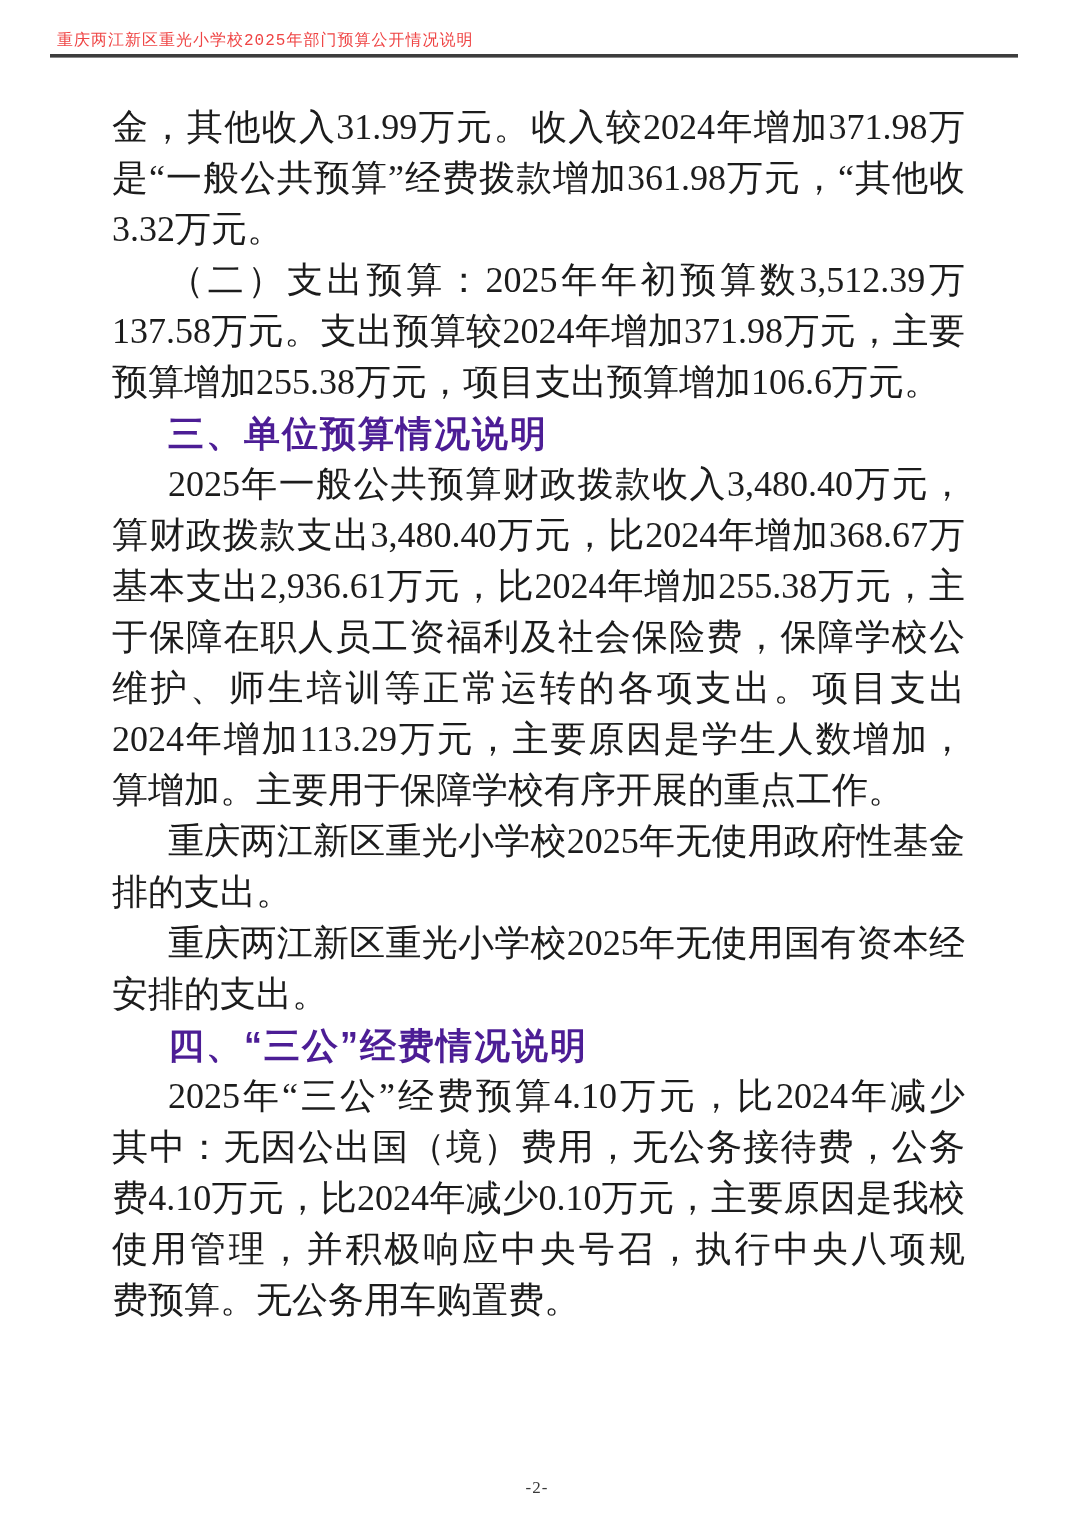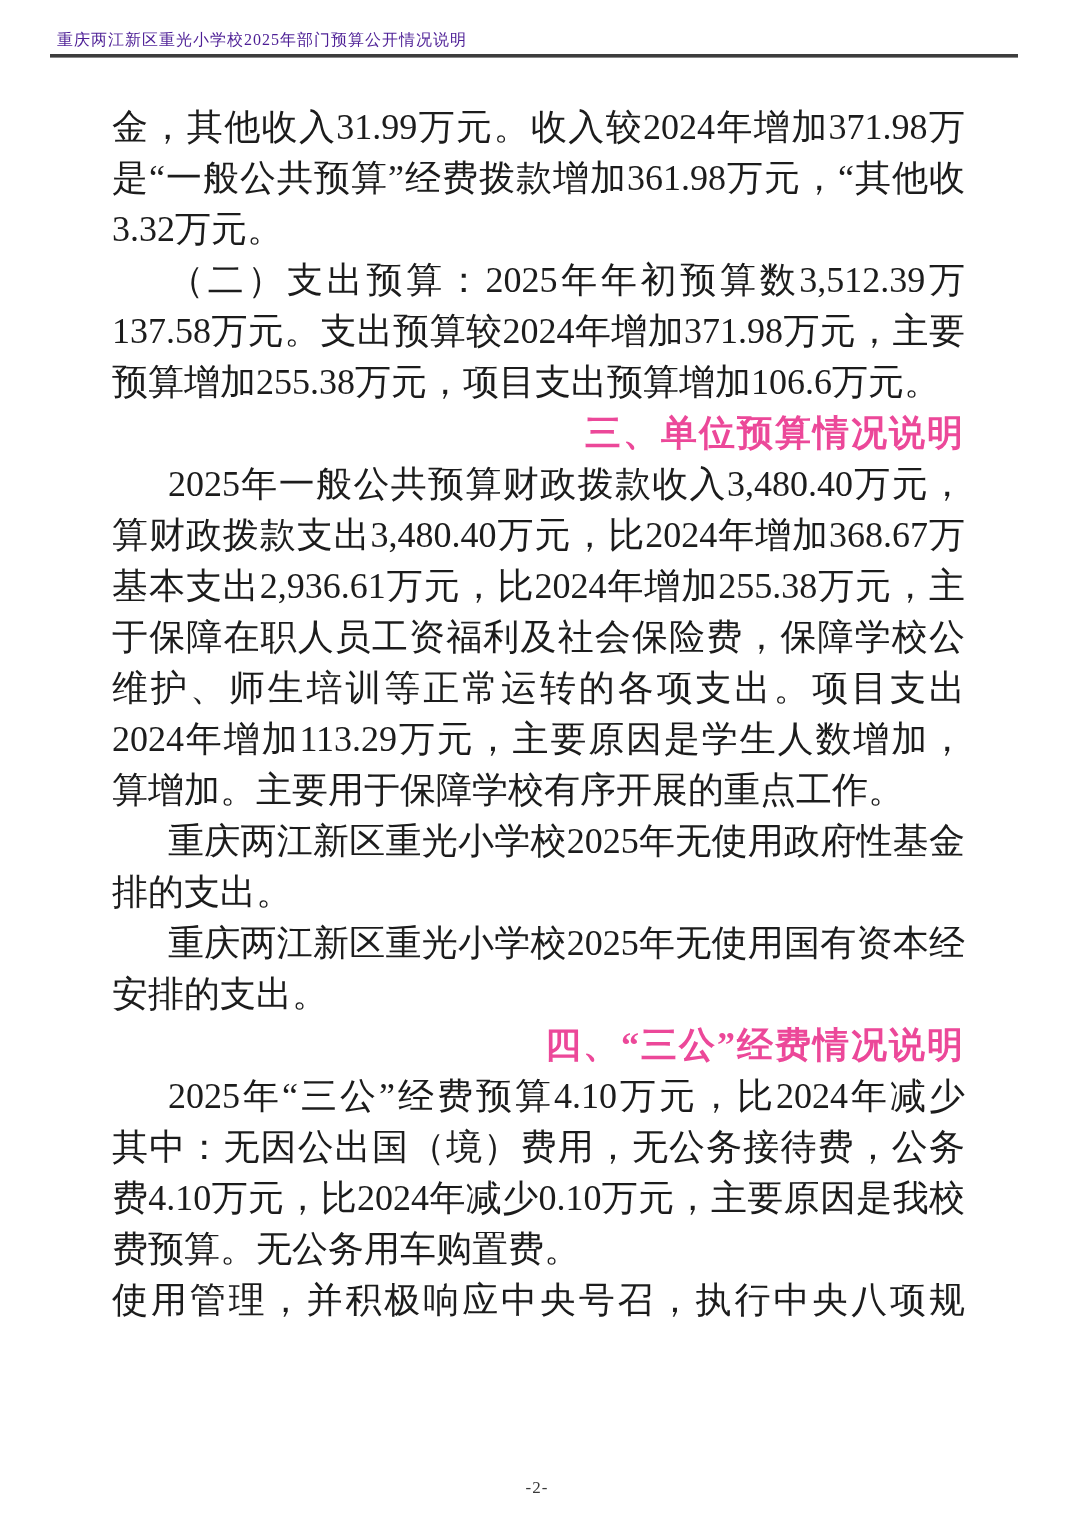--- a/index.html
+++ b/index.html
@@ -17,22 +17,23 @@
     overflow: hidden;
   }
   
   .page-header {
     position: absolute;
     left: 57px;
     top: 30px;
     width: 960px;
     font-size: 16px;
     letter-spacing: 1px;
-    color: #4c1d95;
+    color: #ef4444;
     white-space: nowrap;
+    font-family: Liberation Mono, monospace;
   }
   .header-rule {
     position: absolute;
     left: 50px;
     top: 54px;
     width: 968px;
     height: 3px;
     background: #3d3d3d;
     border-bottom: 1px solid #888;
   }
@@ -53,28 +54,27 @@
     overflow: hidden;
   }
   .ln.last {
     text-align: center;
     text-align-last: left;
   }
   .ln.ind {
     padding-left: 56px;
   }
   .hd {
-    font-family: Liberation Serif, serif;
+    font-family: Liberation Sans, sans-serif;
     font-weight: bold;
     padding-left: 56px;
     letter-spacing: 2px;
     height: 51px;
     overflow: hidden;
-    color: #ec4899;
-    text-align: right;
+    color: #4c1d95;
   }
   
   .page-footer {
     position: absolute;
     left: 0;
     top: 1478px;
     width: 100%;
     text-align: center;
     font-size: 17px;
     color: #3a3a3a;
@@ -113,20 +113,20 @@
     <div class="ln last">排的支出。</div>
 
     <div class="ln ind">重庆两江新区重光小学校2025年无使用国有资本经营预算拨款</div>
     <div class="ln last">安排的支出。</div>
 
     <div class="hd">四、“三公”经费情况说明</div>
 
     <div class="ln ind">2025年“三公”经费预算4.10万元，比2024年减少0.10万元。</div>
     <div class="ln">其中：无因公出国（境）费用，无公务接待费，公务用车运行维护</div>
     <div class="ln">费4.10万元，比2024年减少0.10万元，主要原因是我校严格公务车</div>
+    <div class="ln">使用管理，并积极响应中央号召，执行中央八项规定，压缩三公经</div>
     <div class="ln last">费预算。无公务用车购置费。</div>
-    <div class="ln">使用管理，并积极响应中央号召，执行中央八项规定，压缩三公经</div>
 
   </div>
 
   <div class="page-footer">-2-</div>
 
 </div>
 
 </body></html>

